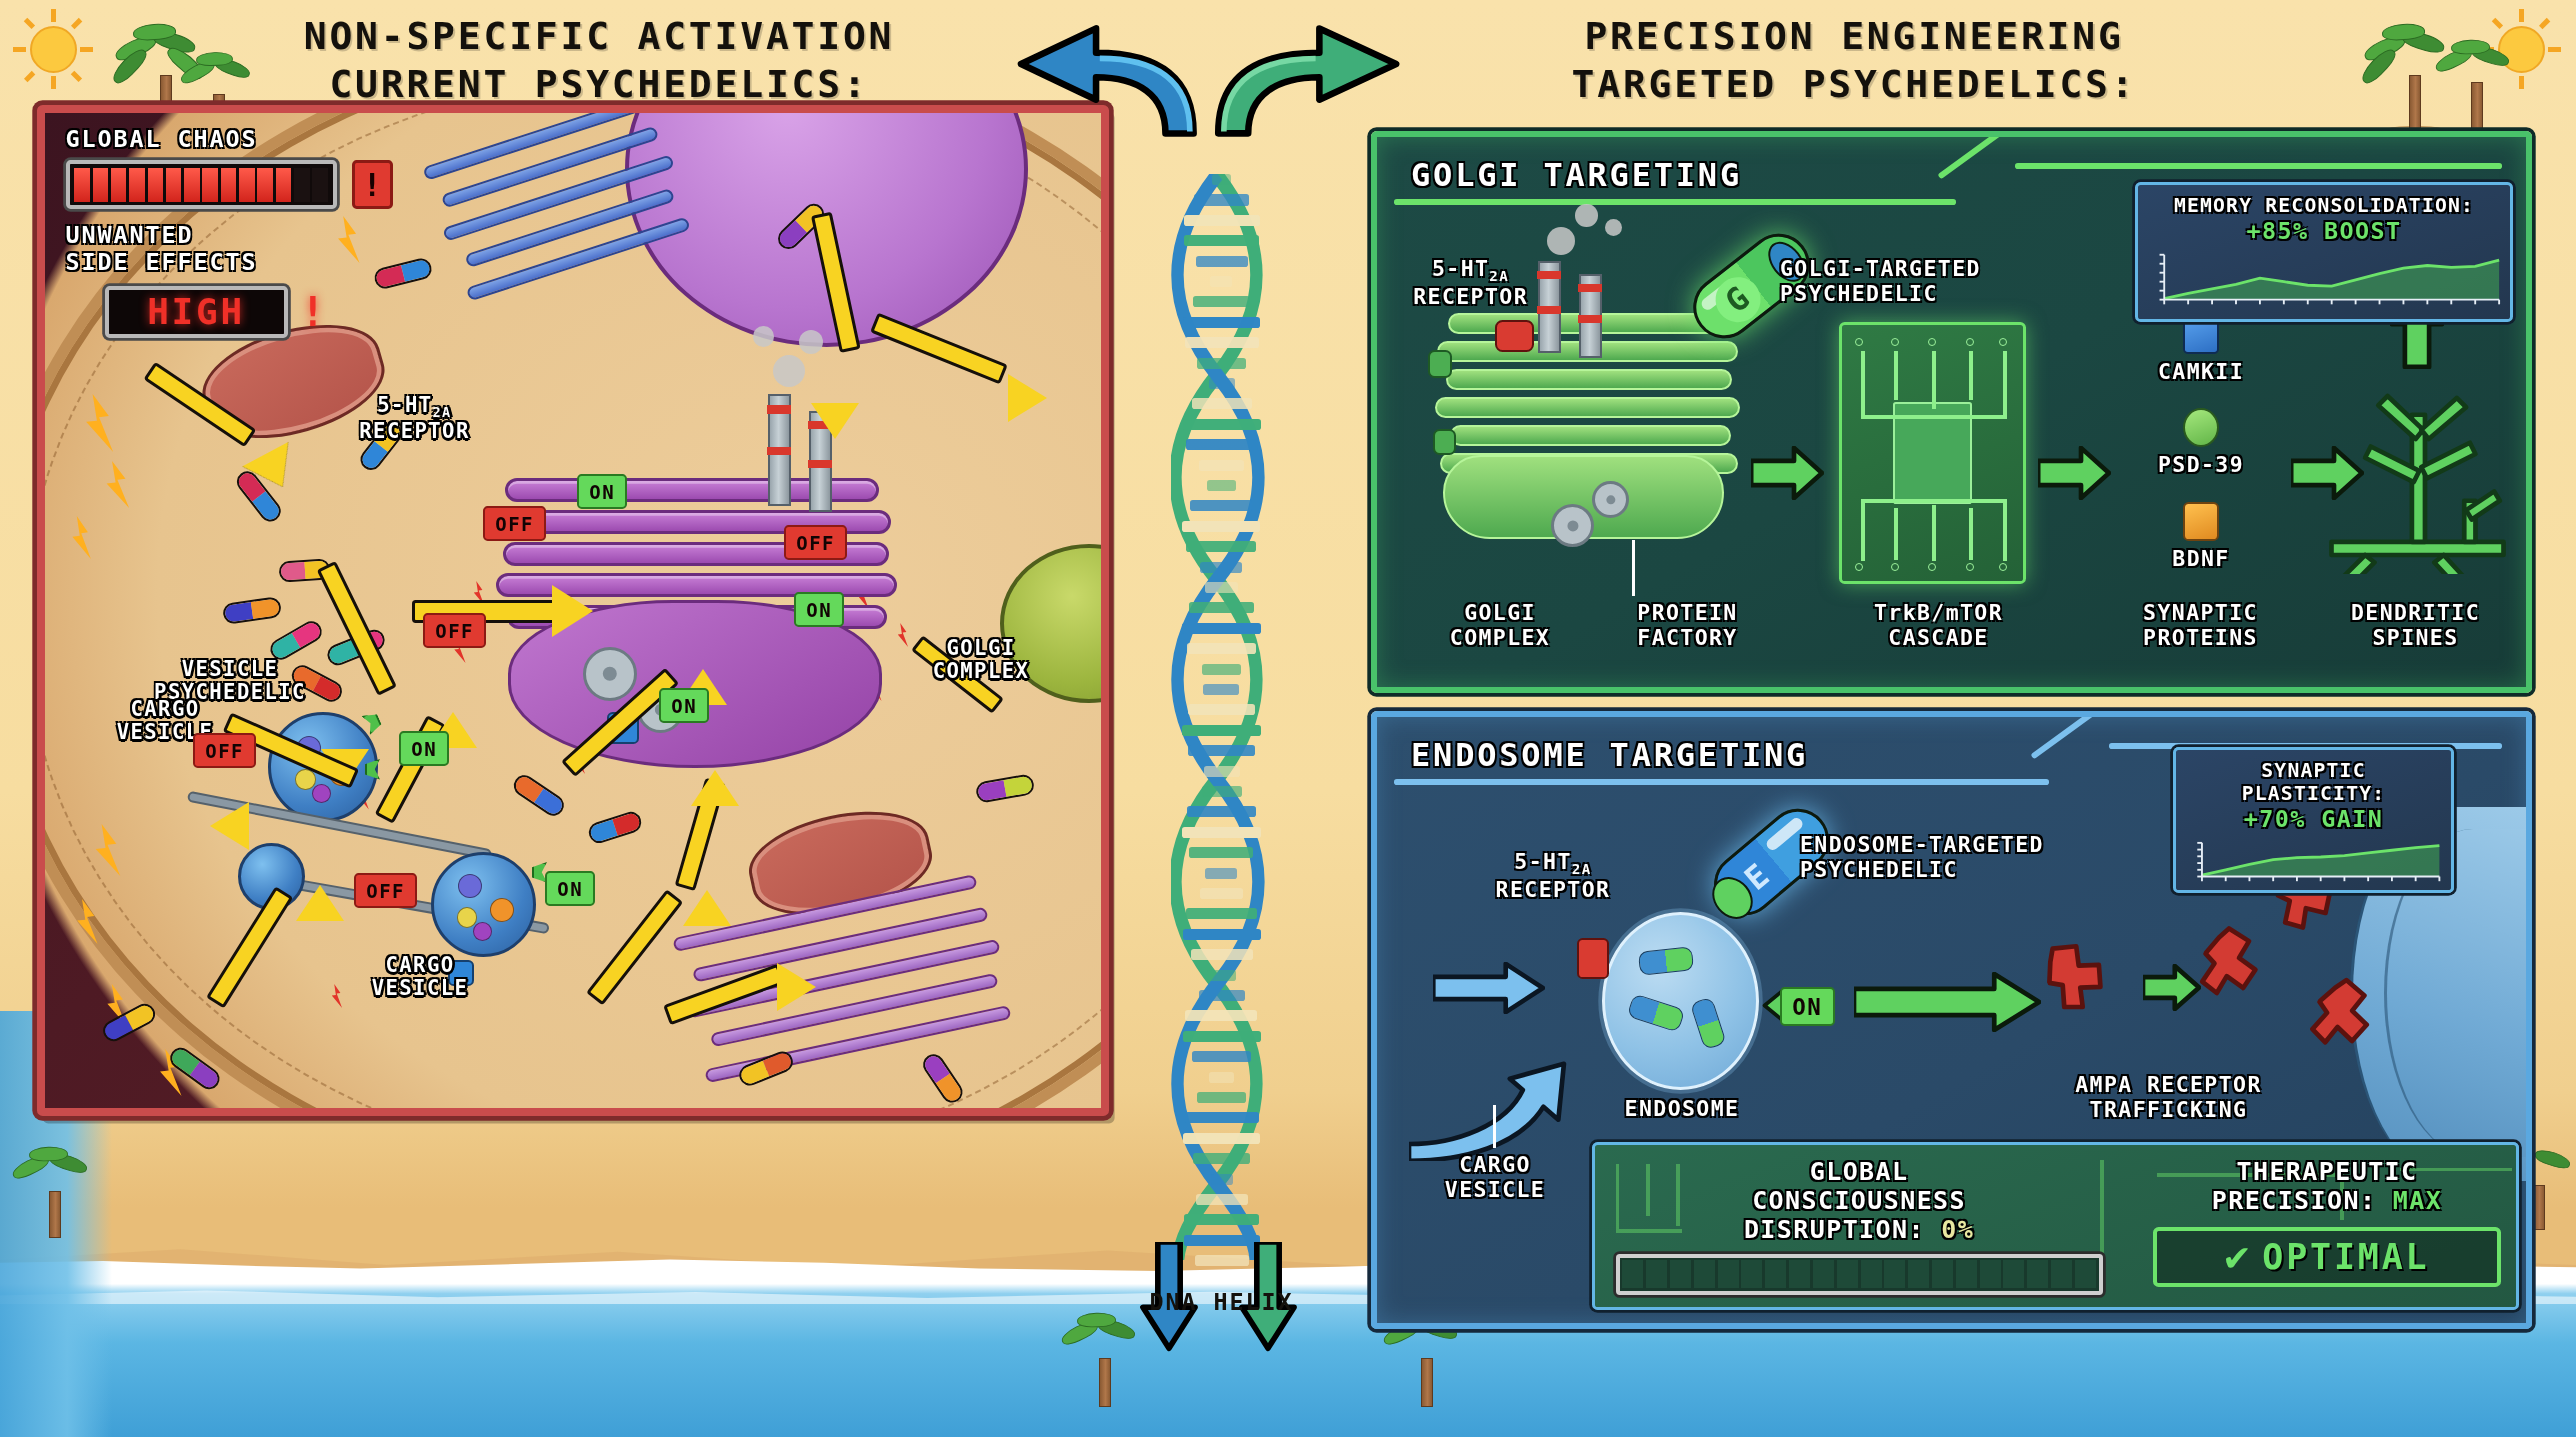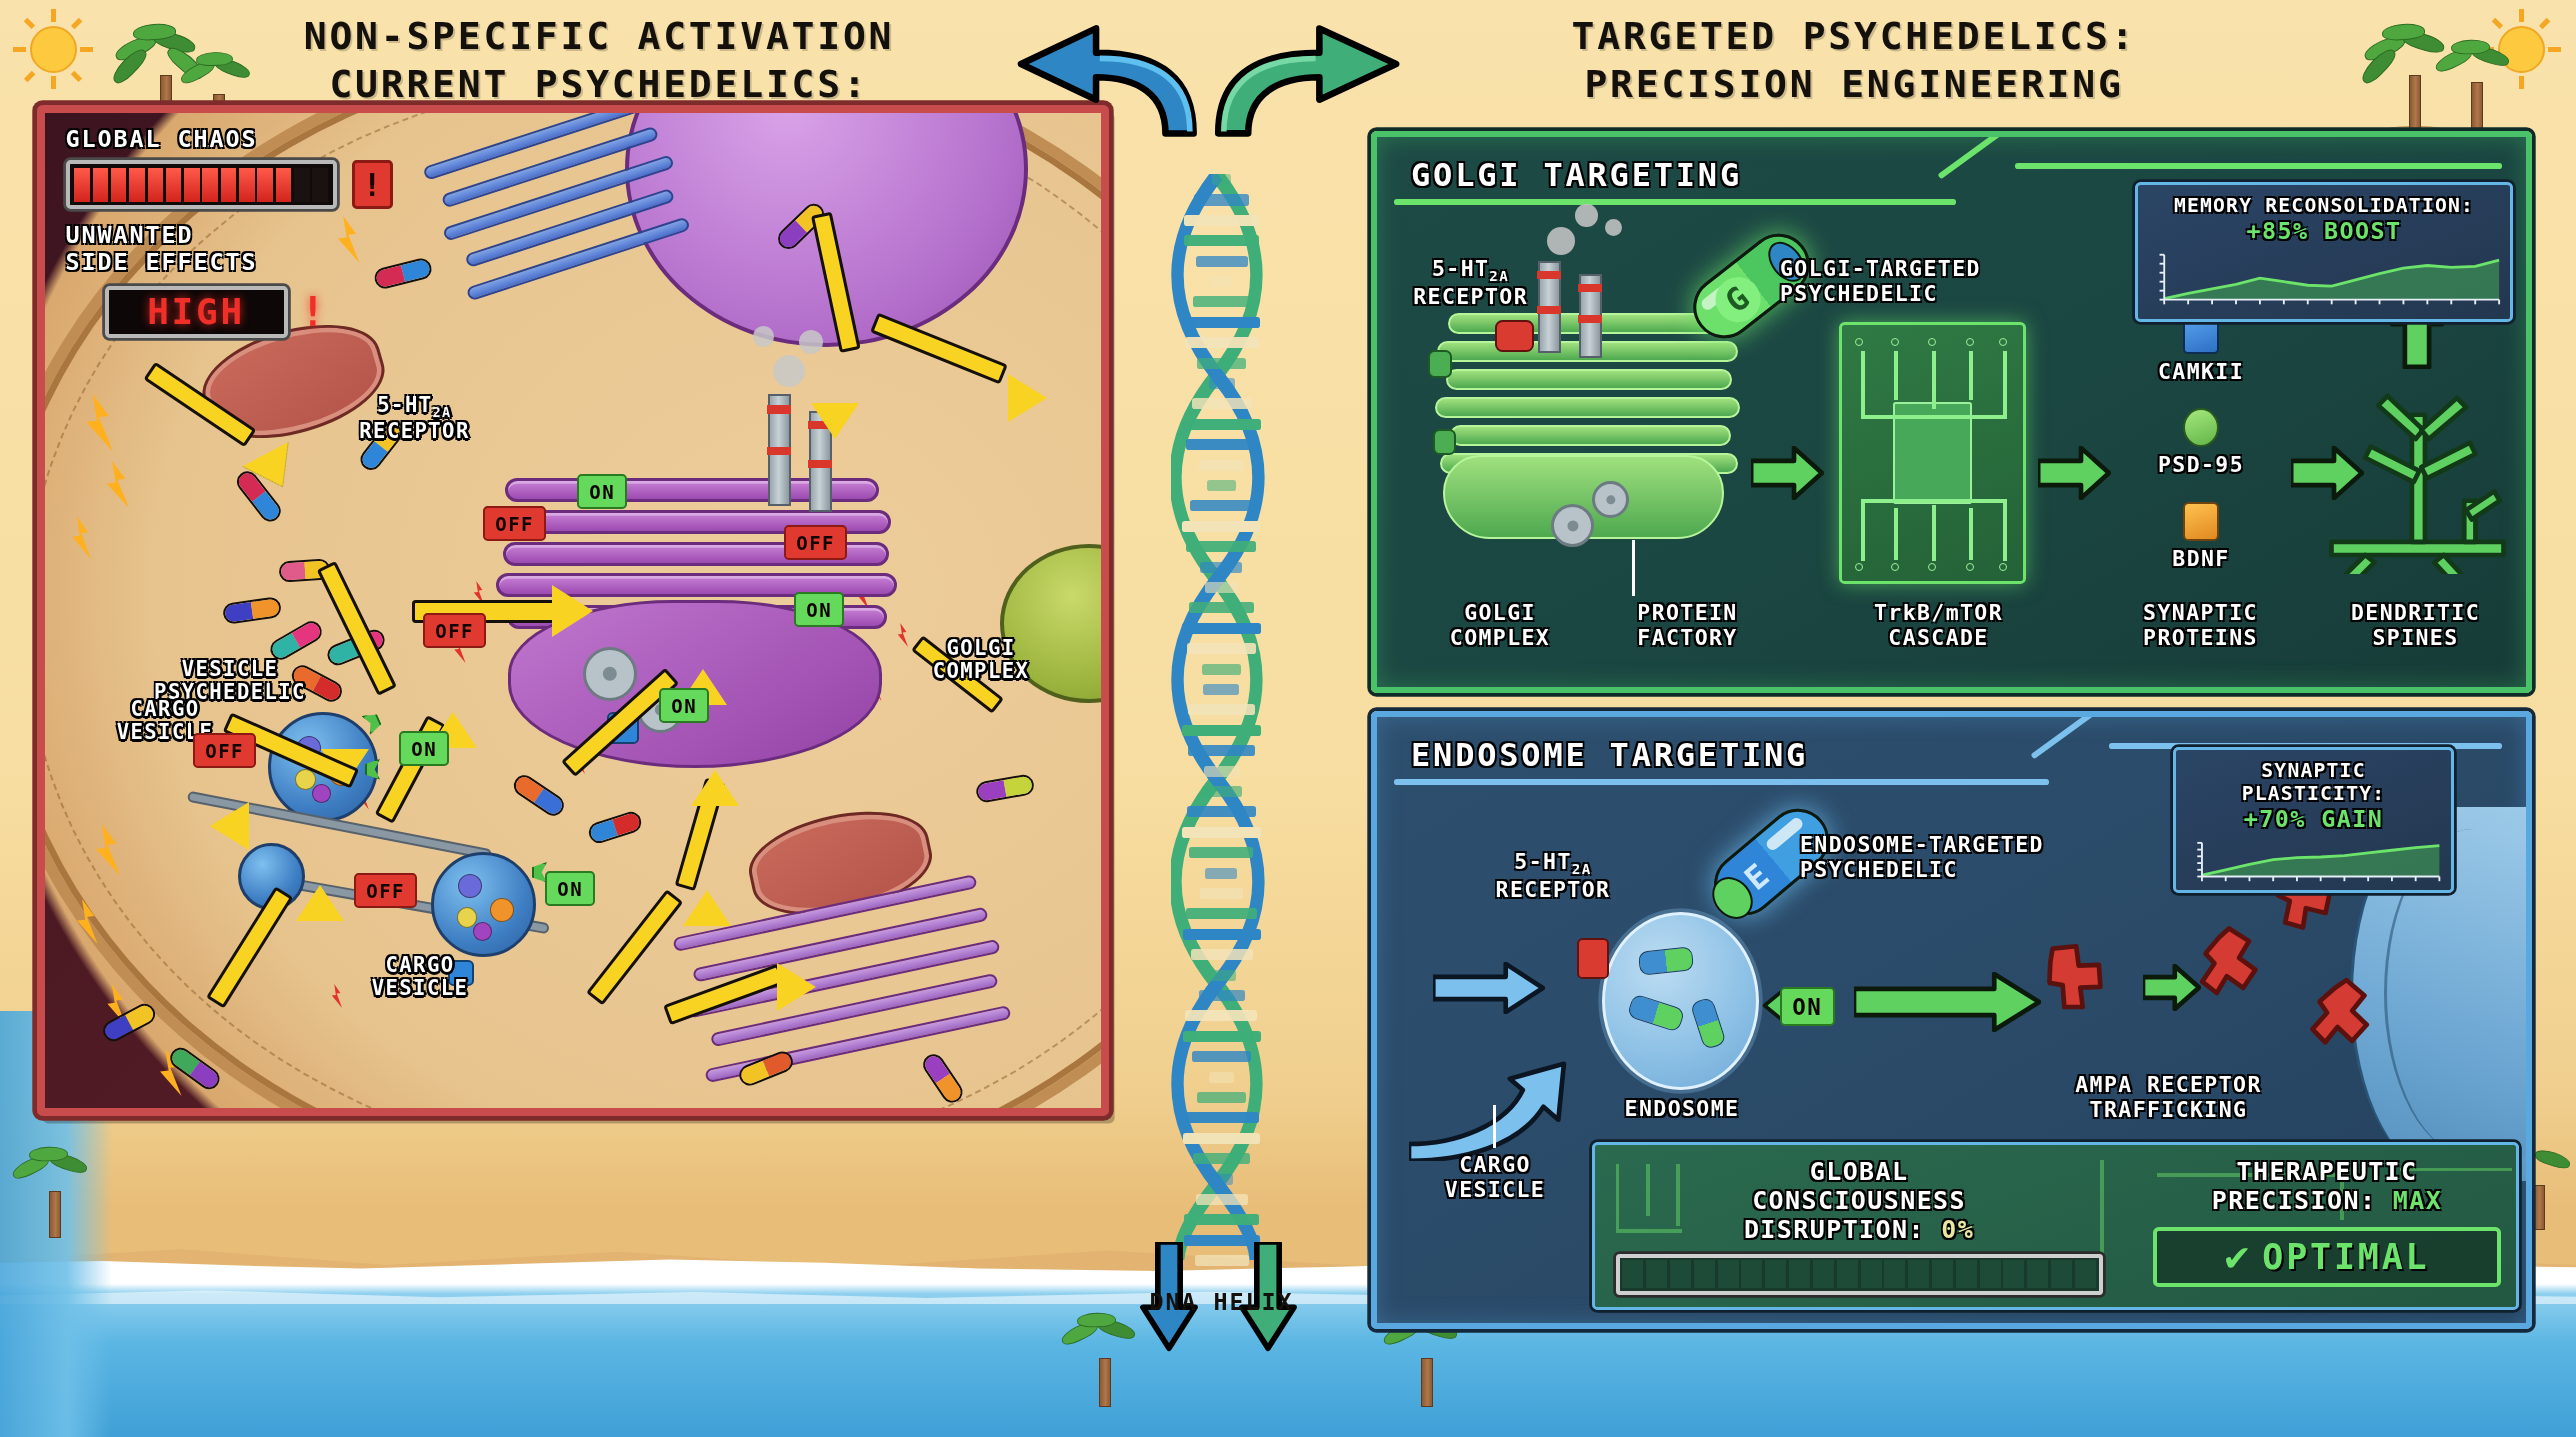--- a/index.html
+++ b/index.html
@@ -279,22 +279,22 @@
   <div class="trunk" style="height:45px;"></div>
   <div class="frond" style="left:1.9px;top:15px;transform:rotate(-26deg) scale(.85);"></div>
   <div class="frond dark" style="left:37px;top:11.2px;transform:rotate(18deg) scale(.85);"></div>
 </div>
 
 <div class="title" id="title-left">
   <div>NON-SPECIFIC ACTIVATION</div>
   <div>CURRENT PSYCHEDELICS:</div>
 </div>
 <div class="title" id="title-right">
+  <div>PRECISION ENGINEERING</div>
   <div>TARGETED PSYCHEDELICS:</div>
-  <div>PRECISION ENGINEERING</div>
 </div>
 
 <div class="panel" id="panel-left">
   <div class="cell-body"></div>
   <div class="cell-mem"></div>
   <div class="cell-mem2"></div>
 
   <div class="spark" style="left:26px;top:281px;width:54px;height:58px;"></div>
   <div class="spark" style="left:49px;top:348px;width:45px;height:47px;"></div>
   <div class="spark" style="left:17px;top:403px;width:37px;height:43px;"></div>
@@ -746,21 +746,21 @@
           <path d="M0 16 L46 16 L46 2 L76 29 L46 56 L46 42 L0 42 Z" fill="#5fd160" stroke="#0b1a0b" stroke-width="5" stroke-linejoin="round"></path>
         </svg>
     </div>
 
     <div style="position:absolute;left:749px;top:178px;width:150px;text-align:center;">
       <div style="margin:0 auto;width:36px;height:39px;background:linear-gradient(160deg,#5aa3ef,#2d6fc4);border:2.8px solid #0f2c52;border-radius:4.7px;"></div>
       <div class="rlbl" style="position:static;margin-top:5.6px;">CAMKII</div>
     </div>
     <div style="position:absolute;left:749px;top:271px;width:150px;text-align:center;">
       <div style="margin:0 auto;width:36px;height:39px;background:linear-gradient(160deg,#a5e87d,#62b548);border:2.8px solid #2a5a1e;border-radius:50%;"></div>
-      <div class="rlbl" style="position:static;margin-top:5.6px;">PSD-95</div>
+      <div class="rlbl" style="position:static;margin-top:5.6px;">PSD-39</div>
     </div>
     <div style="position:absolute;left:749px;top:365px;width:150px;text-align:center;">
       <div style="margin:0 auto;width:36px;height:39px;background:linear-gradient(160deg,#ffc14f,#e08a20);border:2.8px solid #6e4310;border-radius:5.6px;"></div>
       <div class="rlbl" style="position:static;margin-top:5.6px;">BDNF</div>
     </div>
 
     <div class="garrow" style="left:914px;top:309px;">
       <svg width="73" height="54" viewBox="0 0 78 58">
           <path d="M0 16 L46 16 L46 2 L76 29 L46 56 L46 42 L0 42 Z" fill="#5fd160" stroke="#0b1a0b" stroke-width="5" stroke-linejoin="round"></path>
         </svg>

